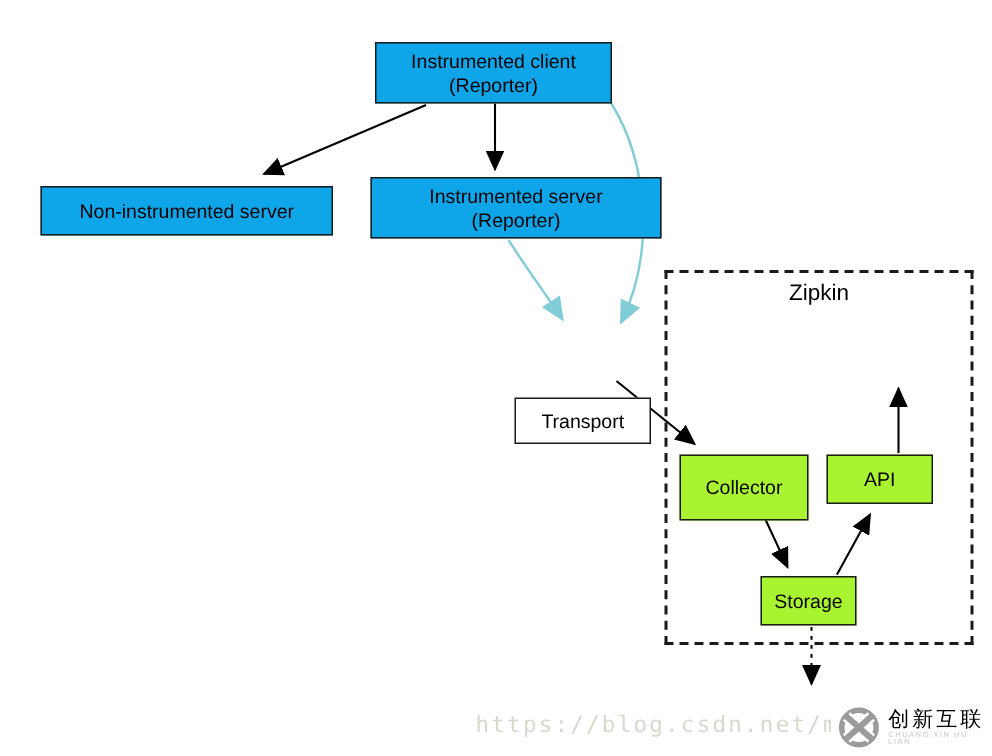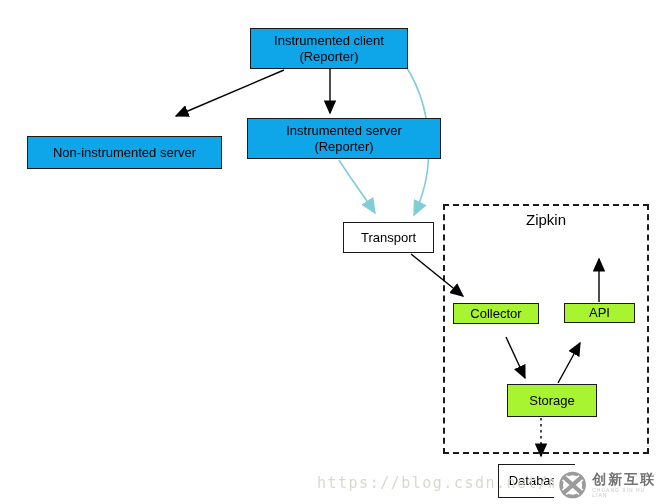--- a/index.html
+++ b/index.html
@@ -1,34 +1,34 @@
 <!DOCTYPE html>
 <html><head>
 <meta charset="utf-8">
 <style>
   html,body{margin:0;padding:0;background:#fff;}
   #stage{position:relative;width:661px;height:504px;background:#ffffff;overflow:hidden;
          font-family:"Liberation Sans", sans-serif;}
   svg.edges{position:absolute;left:0;top:0;z-index:1;}
-  .group{position:absolute;border:2px dashed #1a1a1a;z-index:0;background:transparent;margin-top:24px;}
+  .group{position:absolute;border:2px dashed #1a1a1a;z-index:0;background:transparent;}
   .group-label{position:absolute;top:5px;left:0;right:0;text-align:center;
                font-size:15px;color:#000;}
   .node{position:absolute;z-index:2;display:flex;flex-direction:column;align-items:center;
         justify-content:center;border:1.5px solid #1a1a1a;box-sizing:border-box;
         font-size:13px;color:#000;text-align:center;line-height:16px;}
   .lav{background:#0ea5e9;}
   .grn{background:#a9f431;}
-  .wht{background:#ffffff;}
+  .wht{background:#ffffff;margin-top:43px;}
   .watermark{position:absolute;z-index:5;font-family:"DejaVu Sans Mono", monospace;
              font-size:15px;letter-spacing:1.5px;color:#d9d8cf;white-space:nowrap;}
   .logo{position:absolute;z-index:6;left:554px;top:465px;width:107px;height:39px;
         background:#ffffff;display:flex;align-items:center;gap:4px;padding-left:3px;
         box-sizing:border-box;}
   .logo-text{display:flex;flex-direction:column;line-height:1;}
-  .logo-cn{font-size:14px;color:#737373;letter-spacing:2px;font-weight:bold;}
+  .logo-cn{font-size:14px;color:#000000;letter-spacing:2px;font-weight:normal;}
   .logo-en{font-size:5px;color:#c9c7c4;letter-spacing:1px;margin-top:2px;}
 </style>
 </head>
 <body>
 
 <div id="stage">
 
   <div class="group" style="left:443px;top:180px;width:202px;height:246px">
     <div class="group-label">Zipkin</div>
   </div>
@@ -51,43 +51,43 @@
     <path d="M558,383 L580,343" stroke="#000" stroke-width="1.4" fill="none" marker-end="url(#mB)"></path>
     <path d="M599,302 L599,259" stroke="#000" stroke-width="1.4" fill="none" marker-end="url(#mB)"></path>
     <path d="M541,418 L541,456" stroke="#000" stroke-width="1.4" fill="none" stroke-dasharray="2.5,3.5" marker-end="url(#mB)"></path>
   </svg>
 
   <div class="node lav" style="left:250px;top:28px;width:158px;height:41px">
     <div>Instrumented client</div>
     <div>(Reporter)</div>
   </div>
 
-  <div class="node lav" style="left:27px;top:136px;width:195px;height:33px">
+  <div class="node lav" style="left:27px;top:124px;width:195px;height:33px">
     <div>Non-instrumented server</div>
   </div>
 
   <div class="node lav" style="left:247px;top:118px;width:194px;height:41px">
     <div>Instrumented server</div>
     <div>(Reporter)</div>
   </div>
 
   <div class="node wht" style="left:343px;top:222px;width:91px;height:31px">
     <div>Transport</div>
   </div>
 
 
-  <div class="node grn" style="left:564px;top:303px;width:71px;height:20px">
+  <div class="node grn" style="left:551px;top:303px;width:71px;height:33px">
     <div>API</div>
   </div>
 
-  <div class="node grn" style="left:453px;top:303px;width:86px;height:21px">
+  <div class="node grn" style="left:453px;top:303px;width:86px;height:44px">
     <div>Collector</div>
   </div>
 
-  <div class="node grn" style="left:507px;top:384px;width:90px;height:33px">
+  <div class="node grn" style="left:507px;top:384px;width:64px;height:33px">
     <div>Storage</div>
   </div>
 
   <div class="node wht" style="left:498px;top:464px;width:77px;height:34px">
     <div>Database</div>
   </div>
 
   <div class="watermark" style="left:317px;top:474px">https://blog.csdn.net/mo_</div>
 
   <div class="logo">

